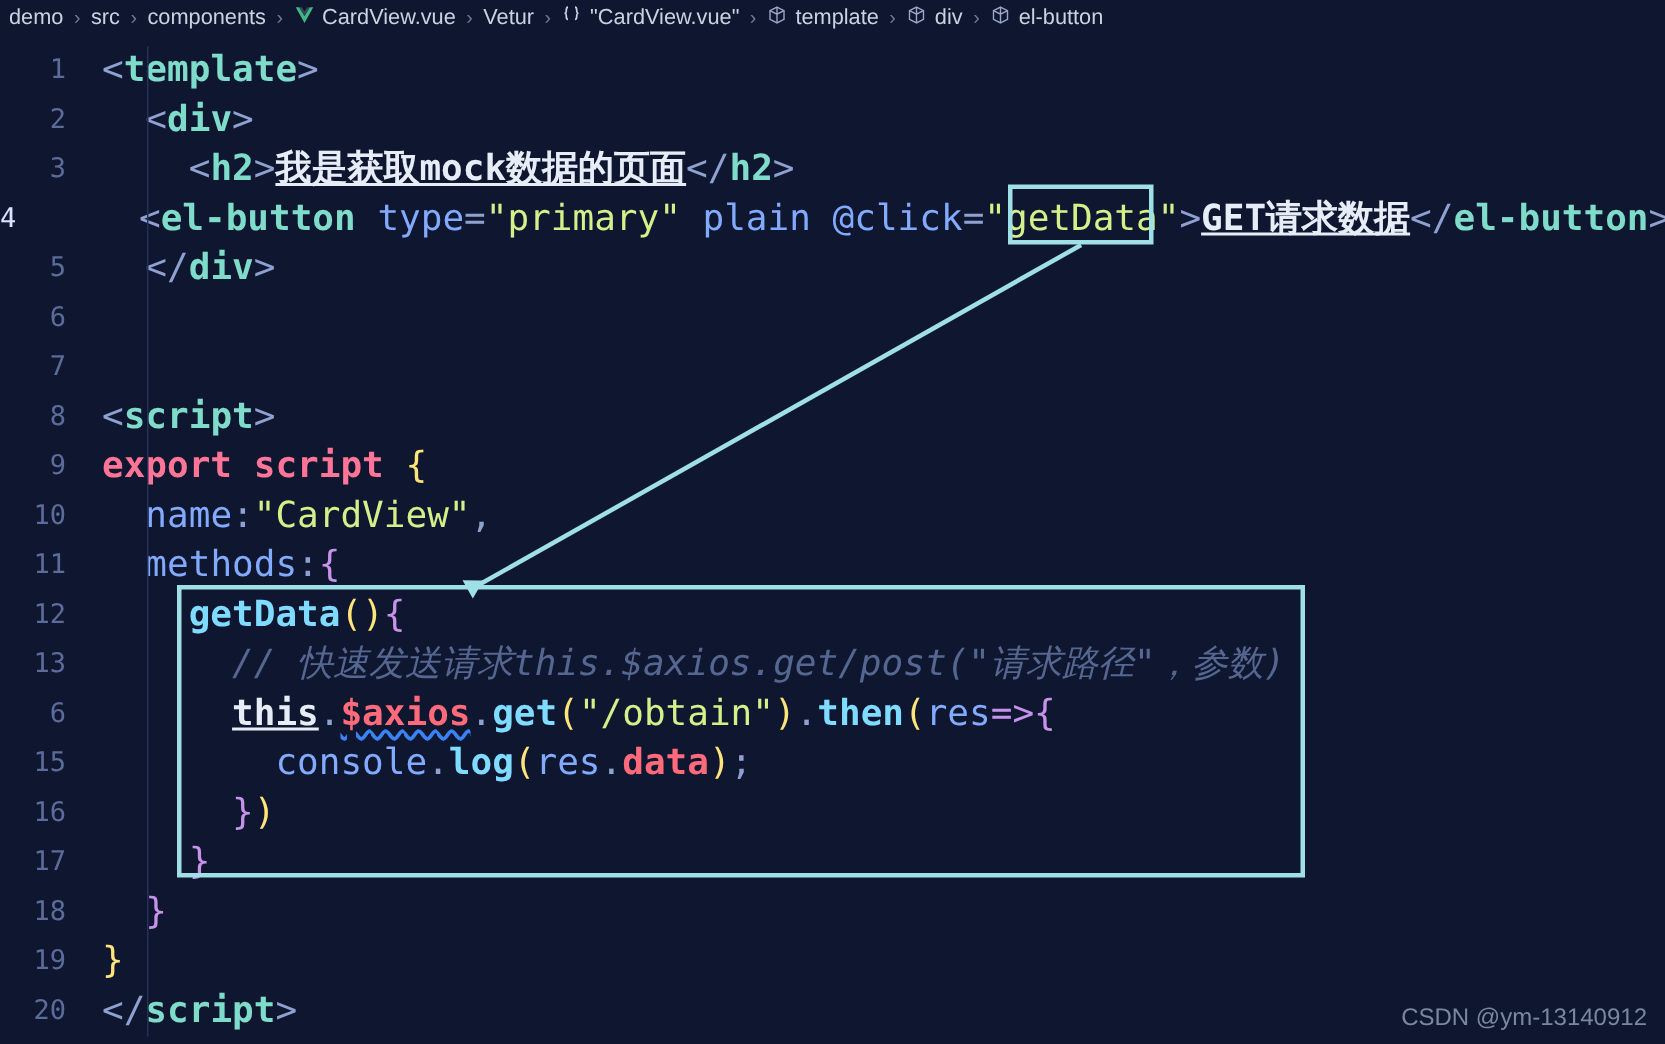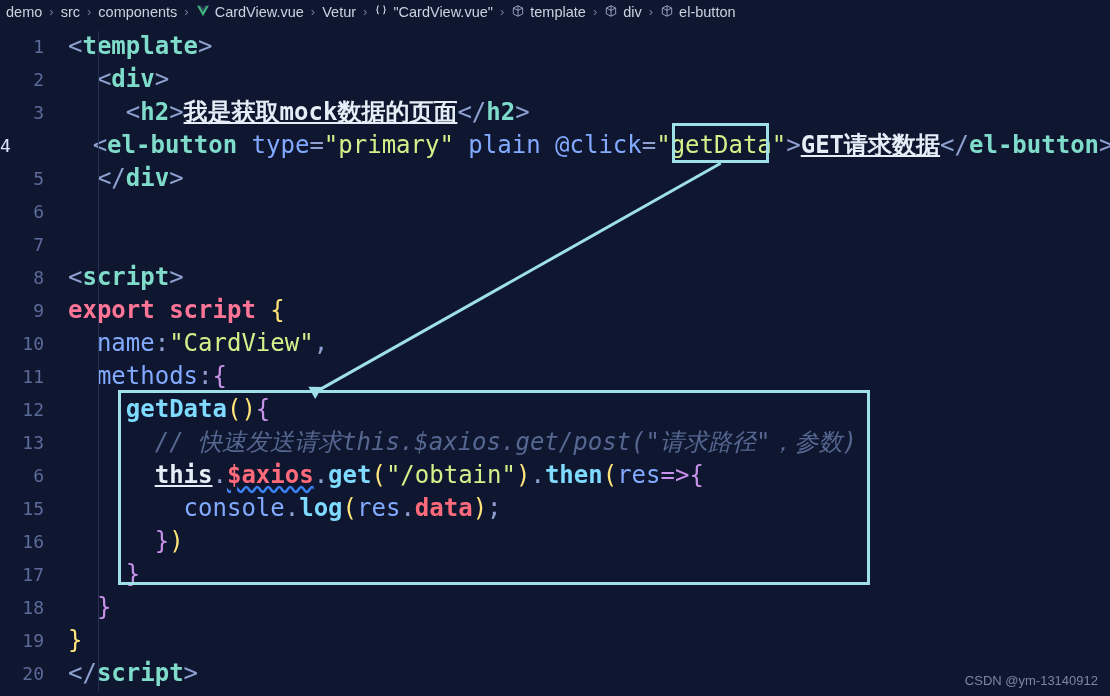--- a/index.html
+++ b/index.html
@@ -103,21 +103,21 @@
     background: var(--highlight-border);
     transform-origin: top left;
     pointer-events: none;
   }
 
   .watermark {
     position: absolute;
     right: 12px;
     bottom: 8px;
     font-family: -apple-system, "Segoe UI", Arial, sans-serif;
-    font-size: 13px;
+    font-size: 16px;
     color: var(--watermark);
   }
 
   .fold-guide {
     position: absolute;
     top: 0;
     bottom: 0;
     border-left: 1px solid #253056;
   }
 </style>

